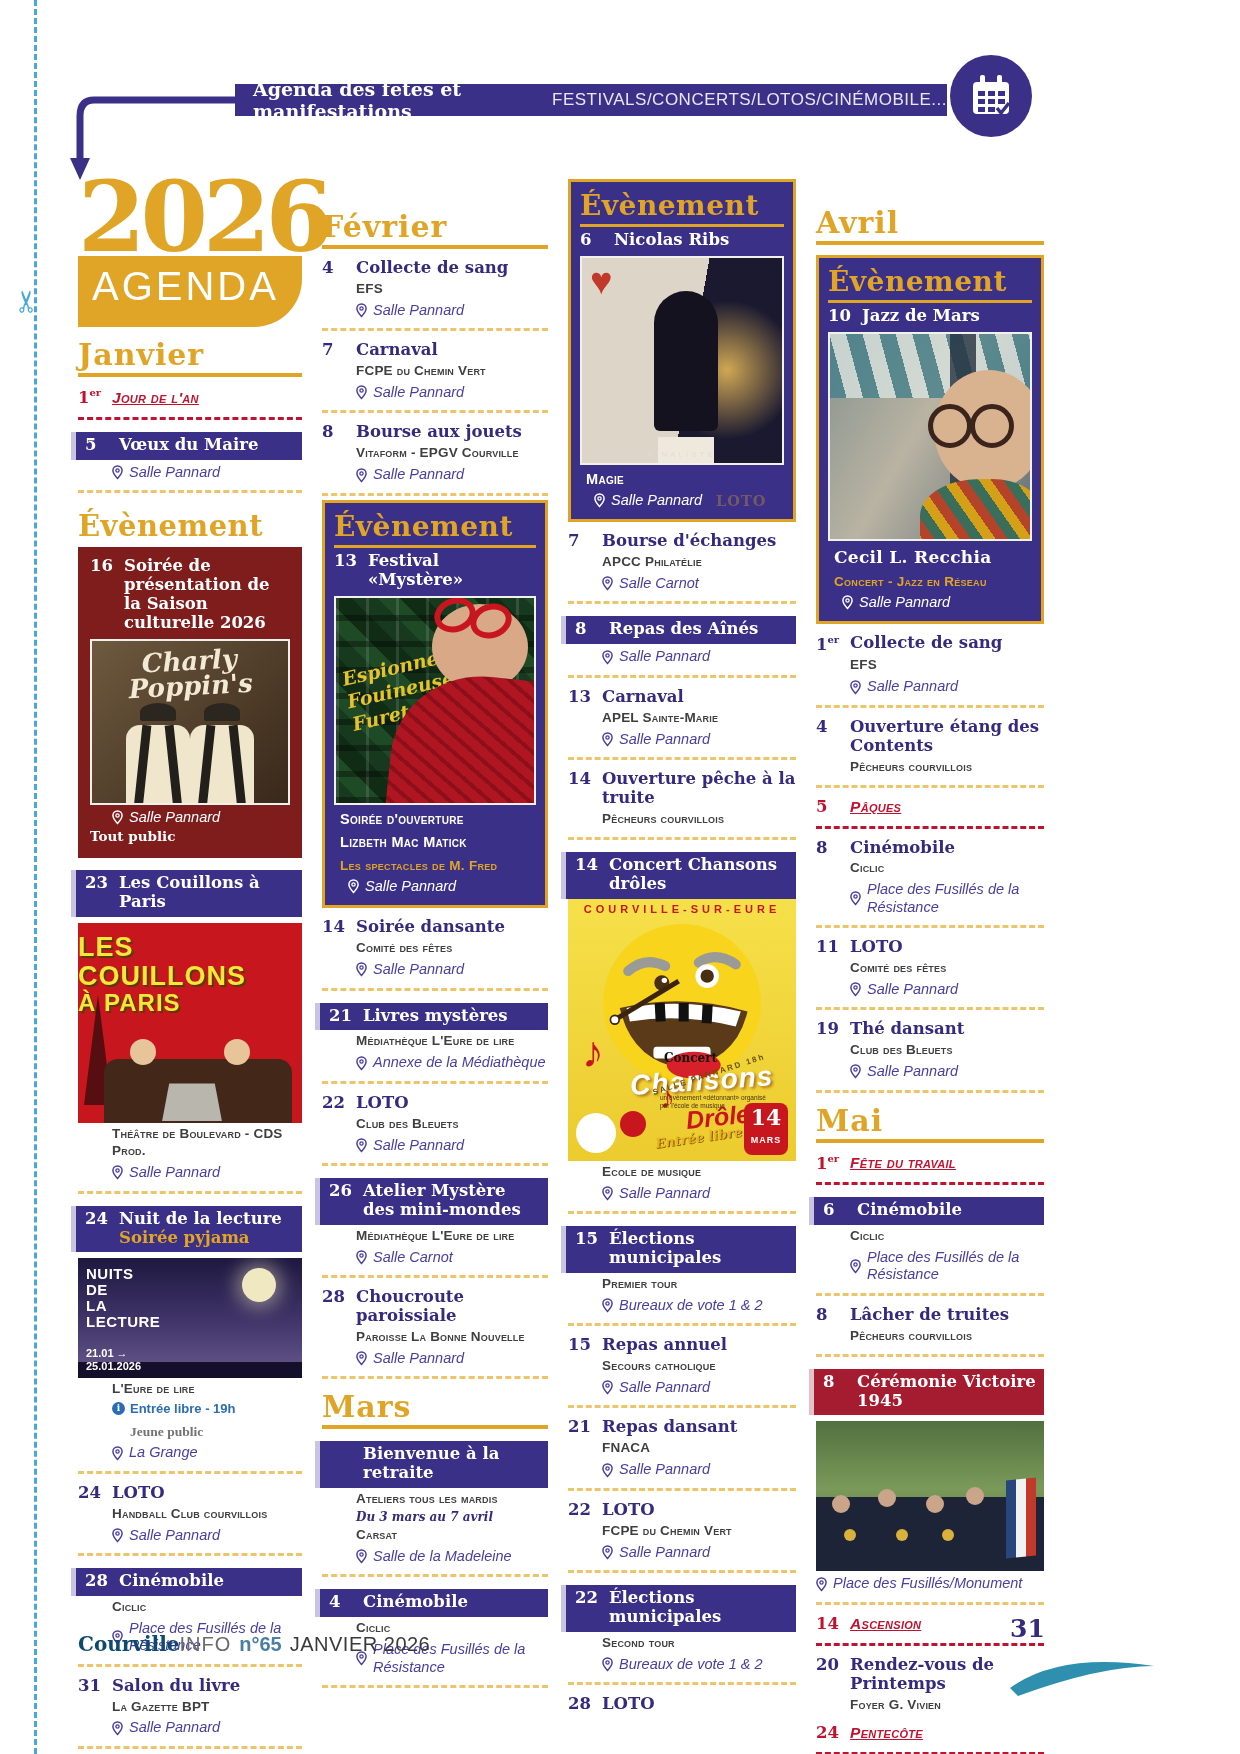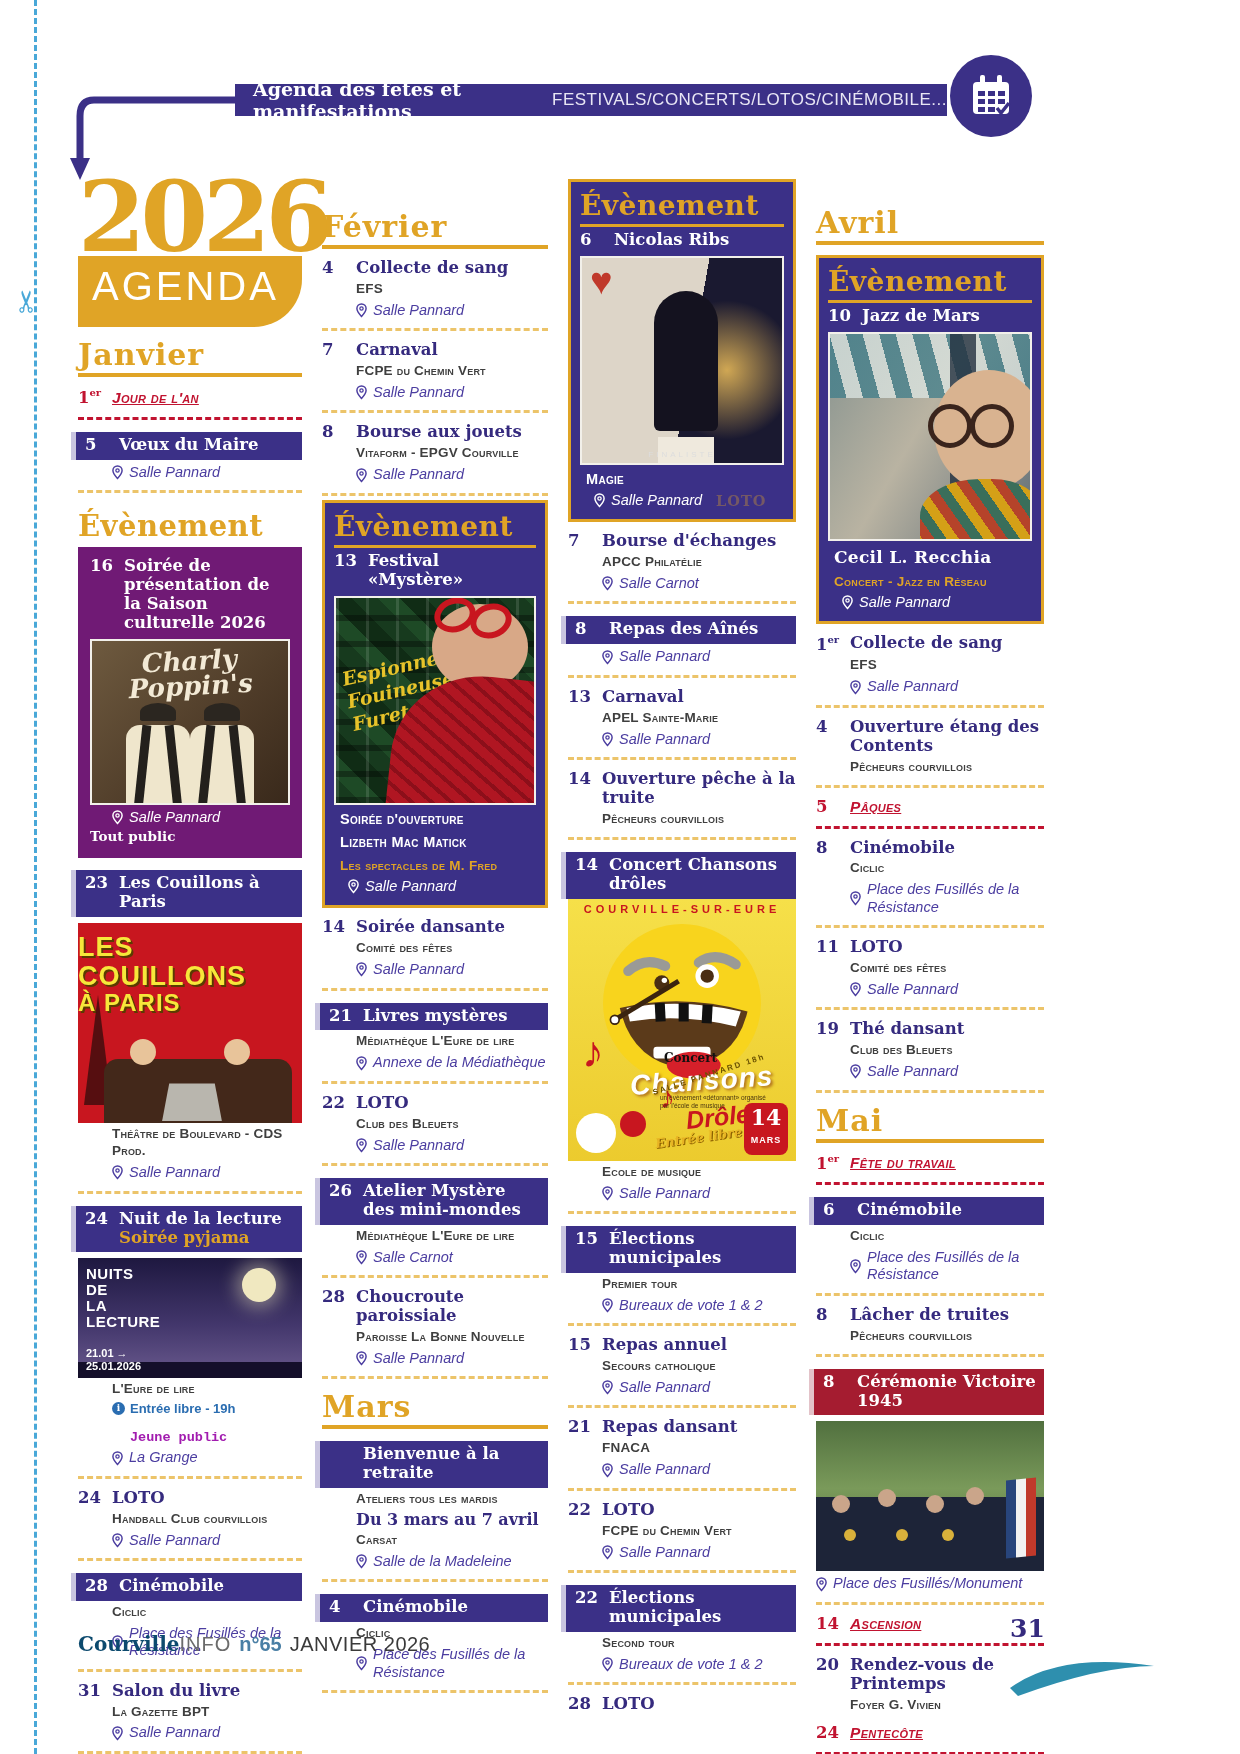--- a/index.html
+++ b/index.html
@@ -46,44 +46,44 @@
 
   .bar{display:flex;background:#3b3087;margin-top:12px;margin-left:-7px;padding:4px 6px 5px 9px;
        border-left:5px solid #c9c5e0;}
   .bar .date,.bar .t{color:#fff;}
   .bar.red{background:#a51c30;border-left-color:#e3c3c9;}
   .t2{display:block;color:#e0a426;}
 
   .org{margin:3px 0 0 34px;font-weight:700;font-size:13.5px;color:#3f3f3f;
        font-variant:small-caps;letter-spacing:.2px;line-height:1.25;}
   .strongline{margin:2px 0 0 34px;font-family:"DejaVu Serif",serif;font-weight:bold;
-              font-size:16px;color:#352a7e;}
+              font-size:12px;color:#352a7e;font-style:italic;}
   .info{margin:3px 0 0 34px;color:#2a6db1;font-weight:700;font-size:13px;
         display:flex;gap:5px;align-items:center;}
   .inf-ic{display:inline-block;flex:none;width:13px;height:13px;border-radius:50%;background:#2a6db1;
           color:#fff;font:700 9px/13px "DejaVu Serif",serif;text-align:center;}
-  .note{margin:14px 0 0 52px;font-family:Liberation Mono, monospace;font-weight:bold;
-        font-size:13.5px;color:#a21caf;}
+  .note{margin:8px 0 0 52px;font-family:Liberation Serif, serif;font-weight:bold;
+        font-size:13.5px;color:#737373;}
   .loc{margin:4px 0 0 34px;display:flex;gap:6px;align-items:center;color:#4b3da0;
        font-style:italic;font-size:14.5px;line-height:1.2;}
   .loc.flush{margin-left:0;}
   .loc.white{color:#fff;}
   .loc .pin{flex:none;}
   .wm{font-family:"DejaVu Serif",serif;font-weight:bold;color:#e0a426;opacity:.35;
       letter-spacing:1px;margin-left:8px;font-style:normal;}
   .sep{border-bottom:3px dashed #ecc46a;margin:9px 0 2px;}
   .sep.red{border-bottom-color:#c11330;}
 
   .holiday{align-items:baseline;}
   .holiday .date{color:#c11330;}
   .hol{color:#c11330;font-weight:700;font-style:italic;font-variant:small-caps;
        font-size:15.5px;text-decoration:underline;letter-spacing:.3px;}
 
   
-  .goldbox{background:#701a75;padding:10px 12px 14px;margin-top:4px;color:#fff;}
+  .goldbox{background:#7f1d1d;padding:10px 12px 14px;margin-top:4px;color:#fff;}
   .goldbox .row{margin-top:0;}
   .goldbox .date,.goldbox .t{color:#fff;}
   .goldbox .loc{margin-left:22px;}
   .gnote{font-family:"DejaVu Serif",serif;font-weight:bold;font-size:13.5px;color:#fff;margin-top:2px;}
 
   
   .ebx{border:3px solid #e0a426;background:#3b3087;padding:7px 9px 10px;margin-top:4px;margin-bottom:4px;}
   .ebx-h{font-family:"DejaVu Serif",serif;font-weight:bold;font-size:28px;color:#e0a426;
          border-bottom:3px solid #e0a426;padding-bottom:2px;margin:0 0 4px;letter-spacing:.5px;}
   .ebx .row{margin-top:0;margin-bottom:4px;}

